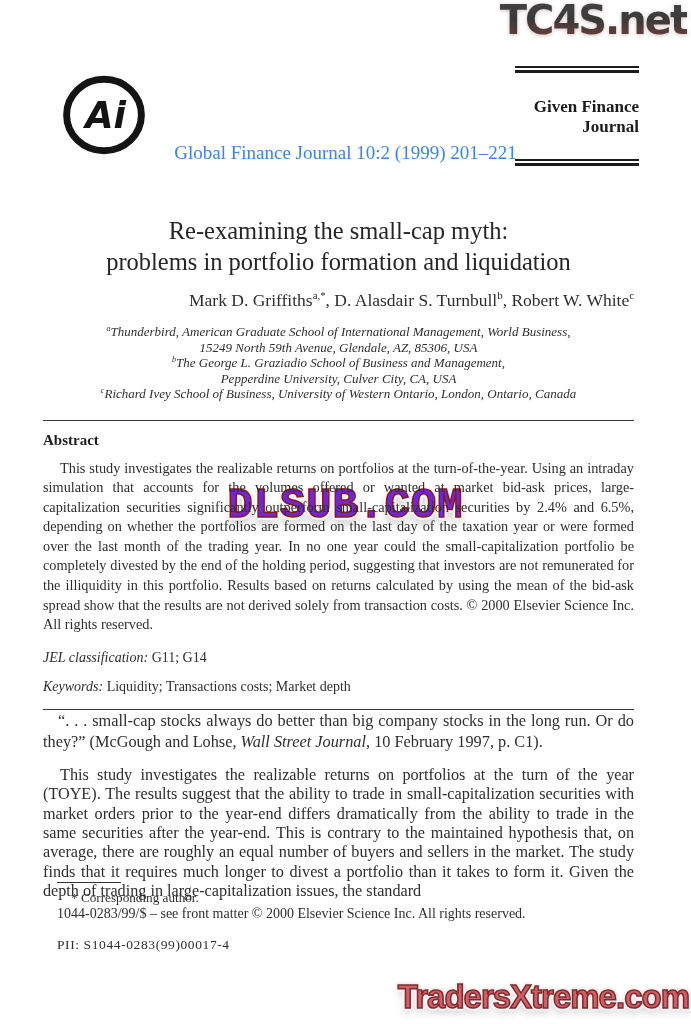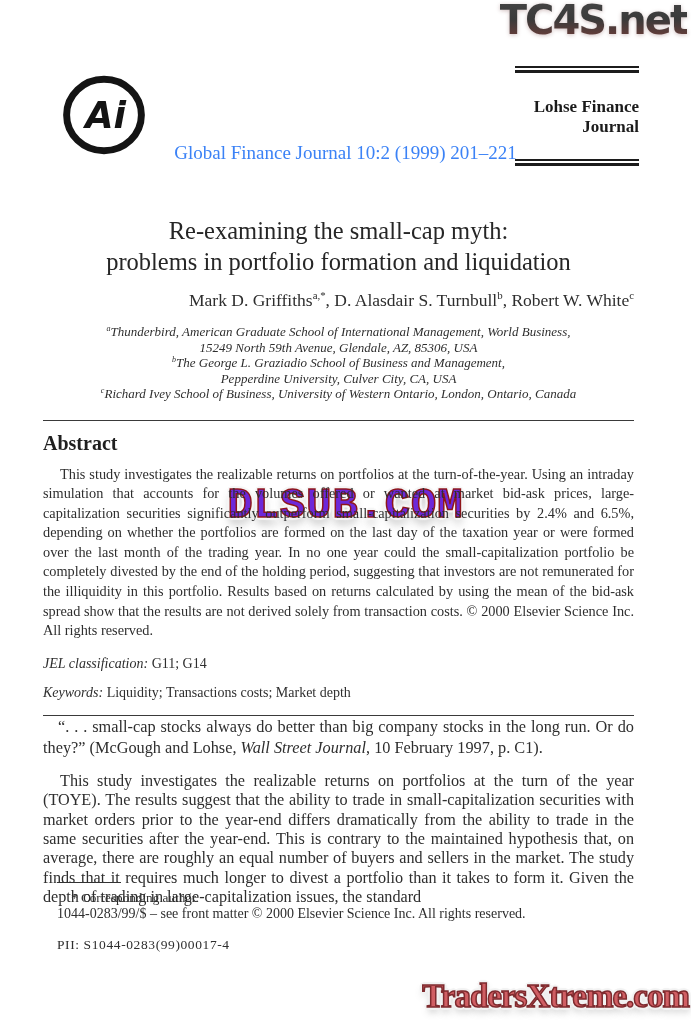--- a/index.html
+++ b/index.html
@@ -24,21 +24,21 @@
     font-family:Liberation Mono, monospace; font-weight:bold;
     font-size:42px; letter-spacing:1px; white-space:nowrap;
     color:#6d28d9; -webkit-text-stroke:1.5px #8e1519;
     text-shadow:
       -3px 0 1px #f6f6f6, 3px 0 1px #f6f6f6, 0 -3px 1px #f6f6f6, 0 3px 1px #f6f6f6,
       -2px -2px 1px #f6f6f6, 2px -2px 1px #f6f6f6, -2px 2px 1px #f6f6f6, 2px 2px 1px #f6f6f6,
       0 7px 9px rgba(70,70,70,0.35);
   }
   .wm-bottom {
     position:absolute; top:978px; right:2px;
-    font-family:Liberation Serif, serif; font-weight:bold;
+    font-family:Liberation Sans, sans-serif; font-weight:bold;
     font-size:33px; letter-spacing:-1px; white-space:nowrap;
     color:#d05e63; -webkit-text-stroke:1.5px #7e2a2e;
     text-shadow:
       -3px 0 1px #f2f2f2, 3px 0 1px #f2f2f2, 0 -3px 1px #f2f2f2, 0 3px 1px #f2f2f2,
       -2px -2px 1px #f2f2f2, 2px -2px 1px #f2f2f2, -2px 2px 1px #f2f2f2, 2px 2px 1px #f2f2f2,
       0 5px 7px rgba(90,90,90,0.4);
   }
 
   
   .logo { position:absolute; left:60px; top:75px; }
@@ -58,21 +58,21 @@
   .article { position:absolute; left:43px; right:57px; top:215px; }
   .title {
     margin:0; text-align:center; font-weight:normal;
     font-size:24.5px; line-height:31px; color:#262626;
   }
   .authors { text-align:right; font-size:17.5px; line-height:22px; margin-top:12px; }
   sup { font-size:62%; line-height:0; vertical-align:super; }
   .affils { text-align:center; font-style:italic; font-size:13px; line-height:15.5px; margin-top:13px; }
   .hrule { border:none; border-top:1px solid #3a3a3a; margin:0; }
   .rule1 { margin-top:18px; }
-  .abstract-head { font-size:20px; font-weight:bold; margin:11px 0 0 0; color:#1f1f1f; }
+  .abstract-head { font-size:15px; font-weight:bold; margin:11px 0 0 0; color:#1f1f1f; }
   .abstract-text {
     margin-top:10px; font-size:14.3px; line-height:19.6px;
     text-align:justify; text-indent:17px;
   }
   .jel, .kw { font-size:14px; }
   .jel { margin-top:15px; }
   .kw  { margin-top:13px; }
   .jel i, .kw i { font-style:italic; }
   .rule2 { margin-top:14px; }
   .quote {
@@ -106,21 +106,21 @@
       <text x="52" y="61" text-anchor="middle" font-family="DejaVu Sans, sans-serif" font-size="42" font-weight="bold" font-style="italic" fill="#141414">Ai</text>
     </svg>
   </div>
 
   <div class="masthead">
     <div class="rule-double">
       <div class="thin"></div>
         <div class="thick"></div>
     </div>
     <div class="masthead-title">
-      <div>Lohse Finance</div>
+      <div>Given Finance</div>
       <div>Journal</div>
     </div>
     <div class="rule-double">
       <div class="thin"></div>
         <div class="thick"></div>
     </div>
   </div>
 
   <div class="citation">Global Finance Journal 10:2 (1999) 201–221</div>
 

